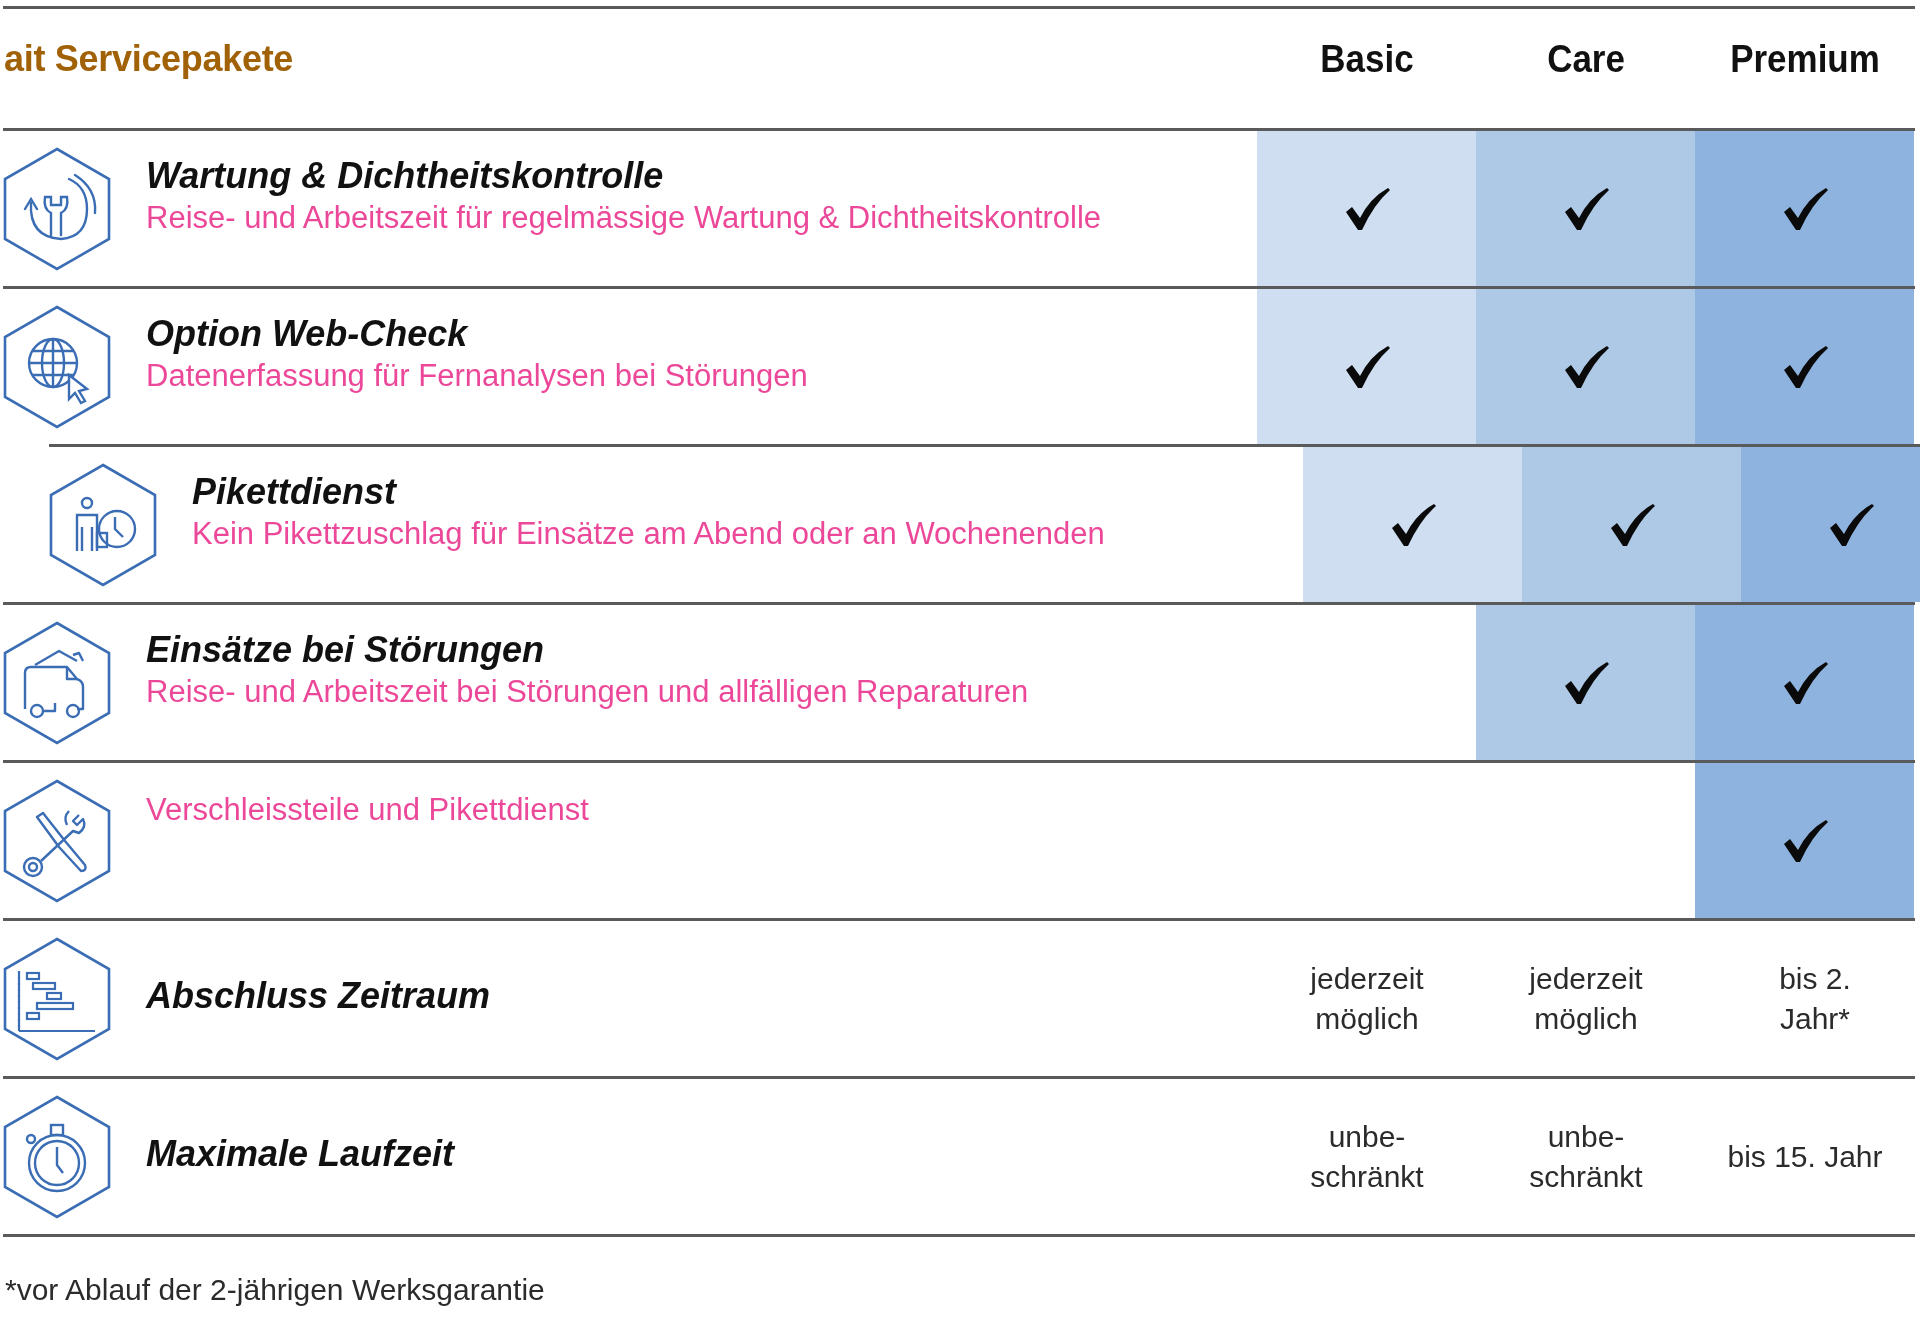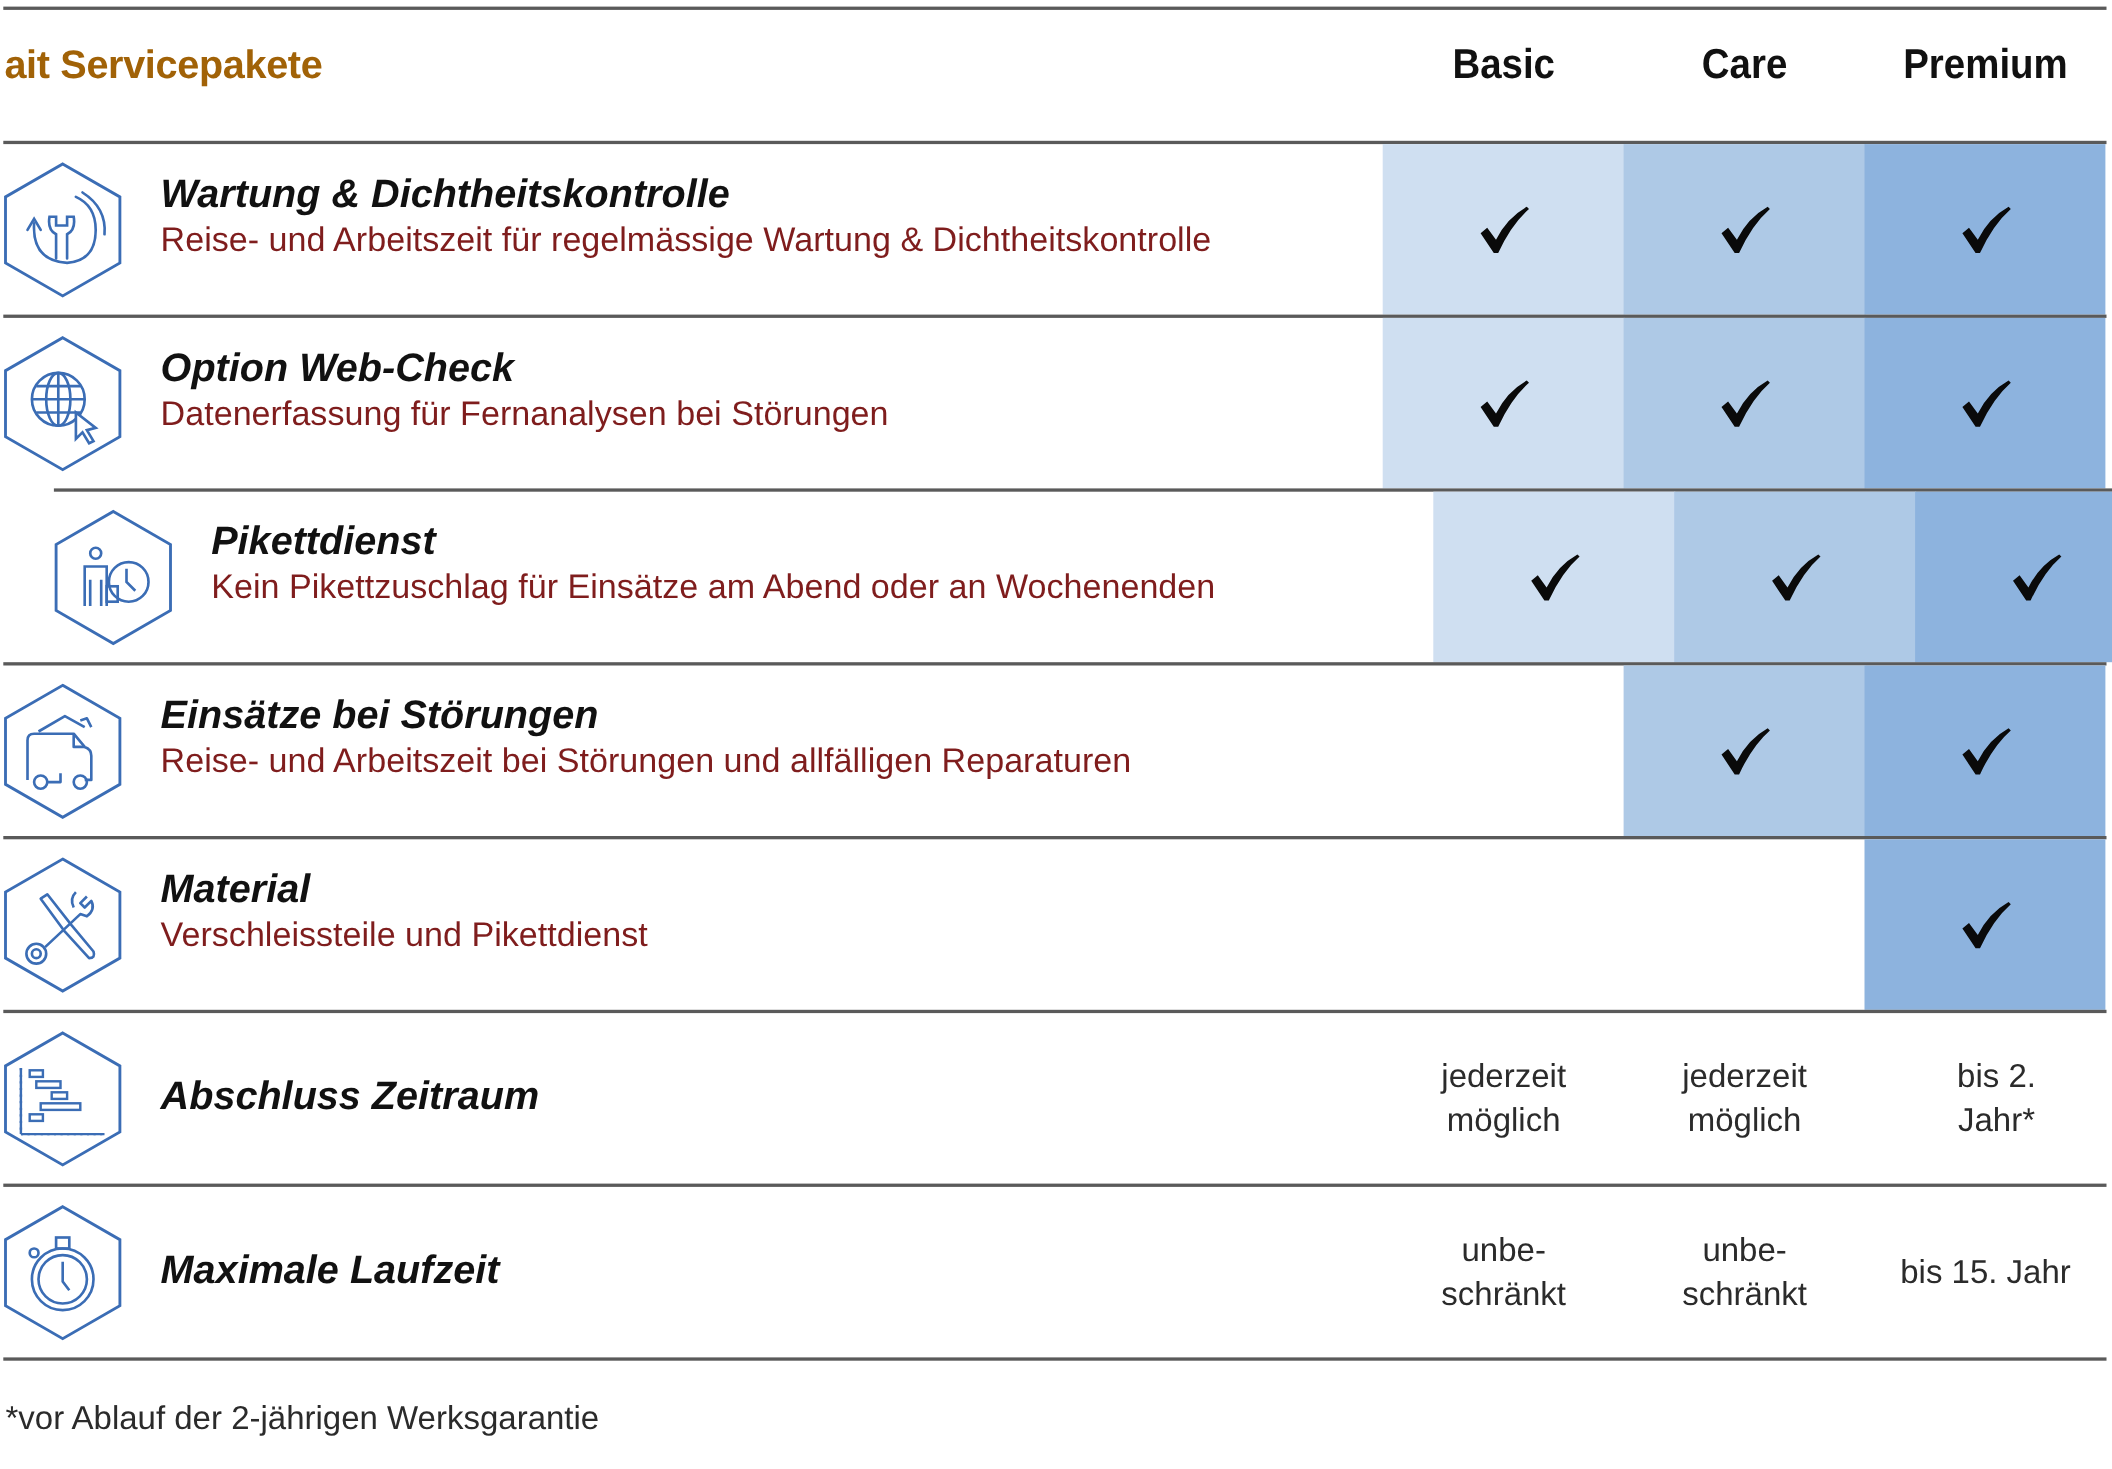--- a/index.html
+++ b/index.html
@@ -18,21 +18,21 @@
   .cell.premium { left: 1695px; width: 219px; }
   .fill-basic { background: #cfdff1; }
   .fill-care { background: #aec9e6; }
   .fill-premium { background: #8db3de; }
   .check { position: absolute; left: 0; right: 0; top: 0; bottom: 0; display: flex;
            align-items: center; justify-content: center; }
   .check svg { width: 54px; height: 54px; }
   .icon { position: absolute; left: 3px; top: 19px; width: 108px; height: 124px; }
   .text-block { position: absolute; left: 146px; }
   .feat-title { font-size: 36px; font-weight: bold; color: #111; line-height: 40px; white-space: nowrap; font-style: italic; }
-  .feat-sub { font-size: 31px; color: #7f1d1d; line-height: 40px; white-space: nowrap; margin-top: 2px; }
+  .feat-sub { font-size: 31px; color: #ec4899; line-height: 40px; white-space: nowrap; margin-top: 2px; }
   .val { position: absolute; top: 3px; height: 155px; width: 220px; display: flex;
          align-items: center; justify-content: center; text-align: center;
          font-size: 30px; line-height: 40px; color: #2b2b2b; white-space: pre-line; }
   .footnote { position: absolute; left: 5px; top: 1273px; font-size: 30px; color: #2b2b2b; text-align: right; }
 </style>
 </head>
 <body>
 
 <div class="hline" style="top:6px;"></div>
 <div class="header-title">ait Servicepakete</div>
@@ -207,21 +207,20 @@
     <use href="#hex"></use>
     <g fill="none" stroke="#3b6db5" stroke-width="2.4" stroke-linejoin="round">
       <path d="M34 38 L40 34 L62 62 L82 86 Q84 92 78 92 L56 68 Z"></path>
       <path d="M76 36 L70 42 L74 46 L80 40 Q84 48 76 54 L70 52 L38 82"></path>
       <circle cx="30" cy="88" r="9"></circle>
       <circle cx="30" cy="88" r="4"></circle>
       <path d="M66 32 Q60 38 64 46"></path>
     </g>
   </svg>
   <div class="text-block" style="top:28px;">
-    <div class="feat-title">Material</div>
     <div class="feat-sub">Verschleissteile und Pikettdienst</div>
   </div>
   <div class="cell premium fill-premium">
       <div class="check">
         <svg>
           <use href="#chk"></use>
         </svg>
       </div>
     </div>
 </div>

